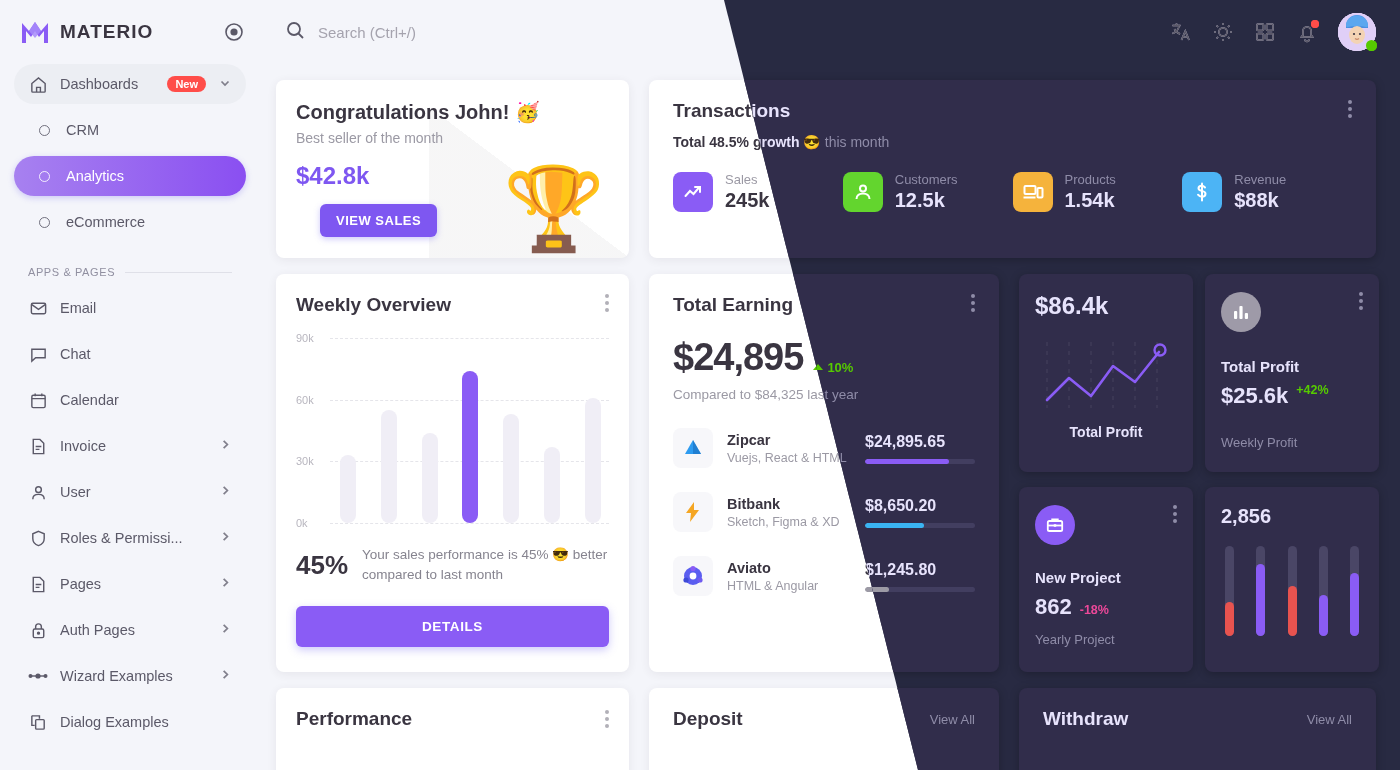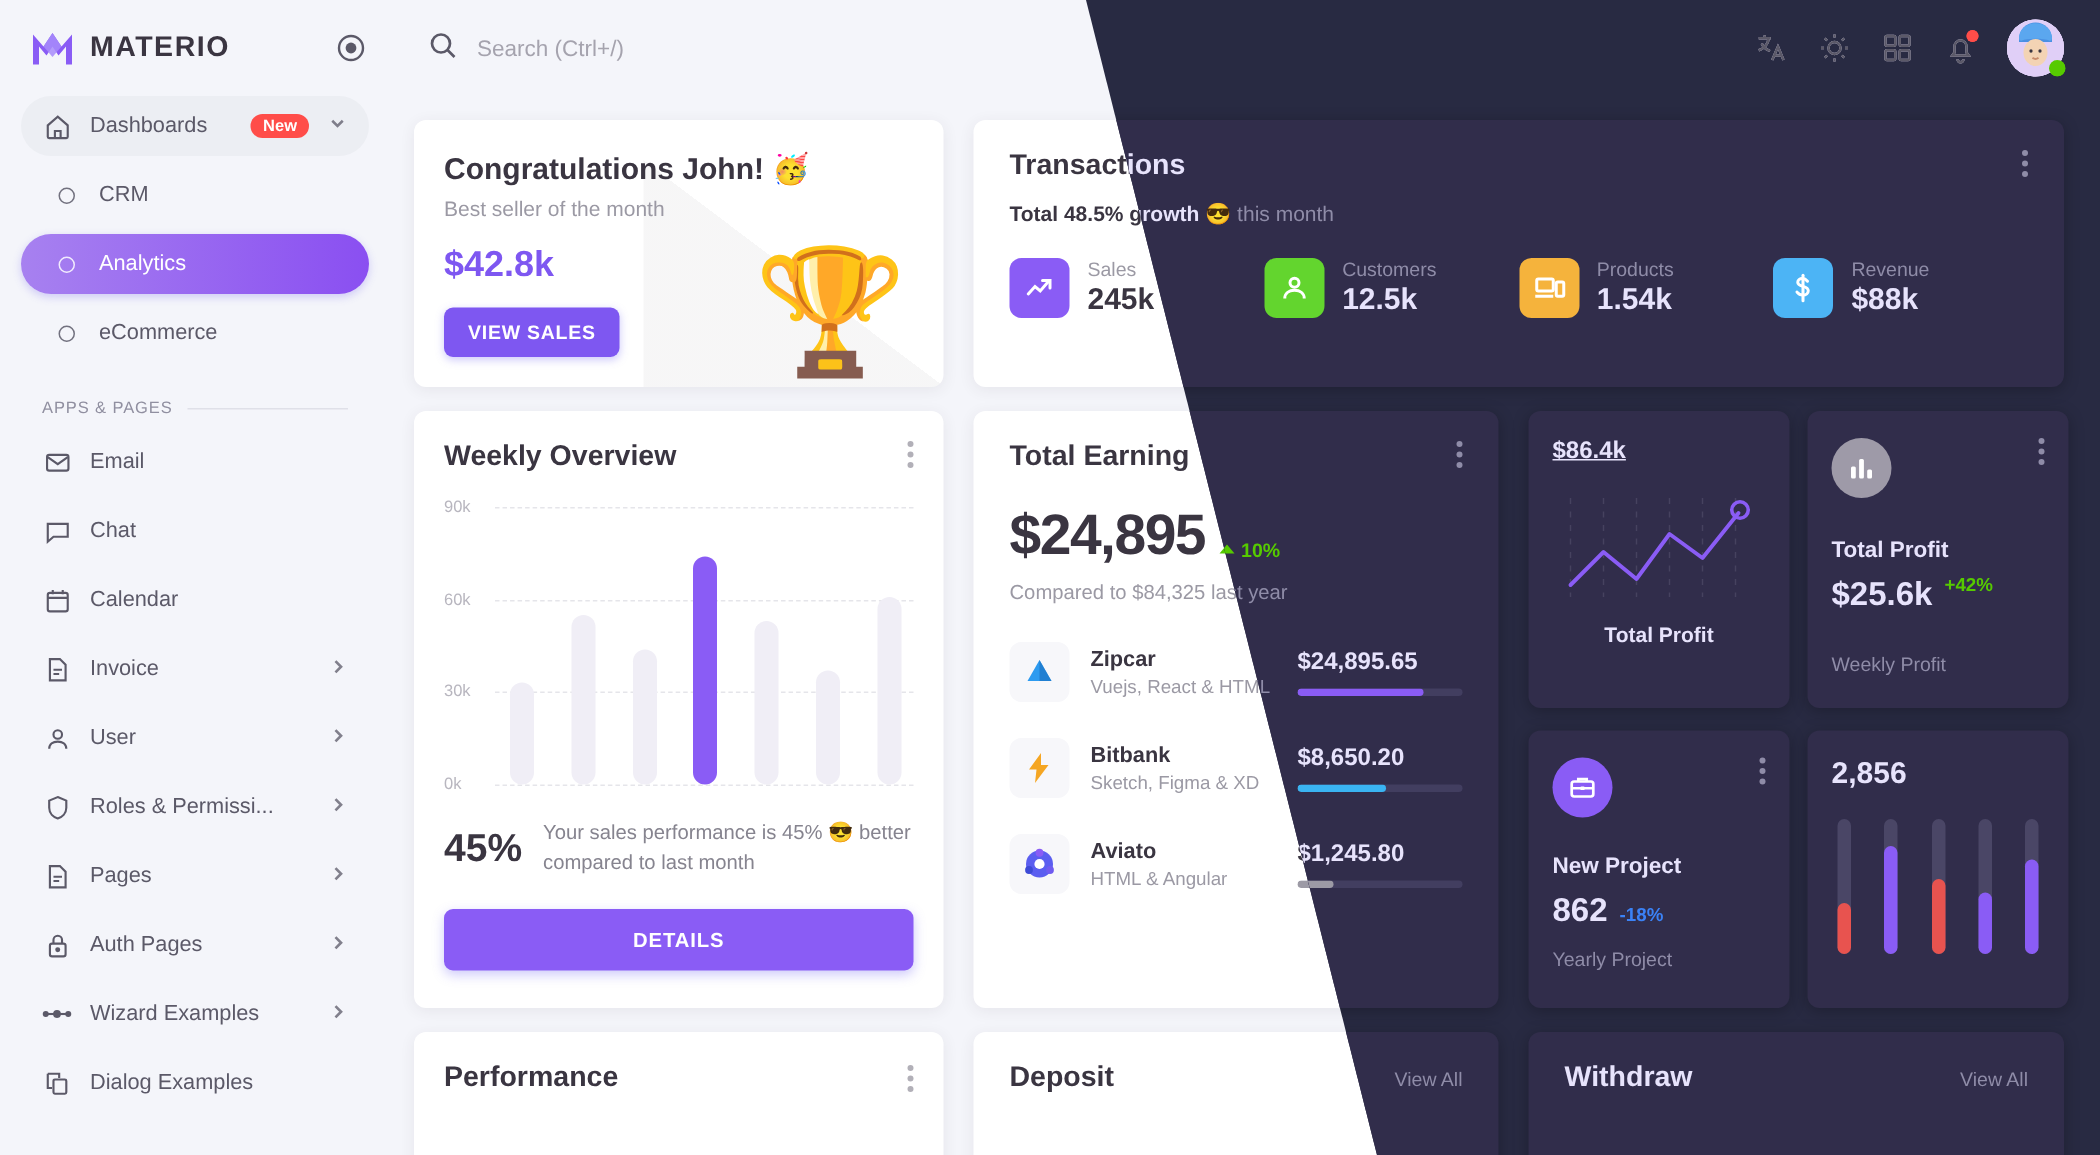--- a/index.html
+++ b/index.html
@@ -98,20 +98,21 @@
   }
   #congrats .inner { position: relative; padding: 20px; }
   .congrats-h { font-size: 20px; font-weight: bold; color: #3a3541; }
   .congrats-sub { font-size: 14px; color: #9b99a4; margin-top: 6px; }
   .congrats-amt { font-size: 24px; font-weight: bold; color: #7e57f1; margin-top: 16px; }
   .btn-primary {
     display: inline-block; margin-top: 14px;
     background: #7e57f1; color: #fff; font-size: 13px; font-weight: bold;
     letter-spacing: .5px; padding: 9px 16px; border-radius: 6px; cursor: pointer;
     box-shadow: 0 2px 6px rgba(115,103,240,.35);
+    margin-left: 24px;
   }
   .trophy { position: absolute; right: 24px; bottom: 8px; font-size: 82px; line-height: 1; }
 
   
   #transactions { position: absolute; left: 389px; top: 16px; right: 24px; height: 178px; padding: 20px 24px; }
   .tx-head { display: flex; align-items: flex-start; justify-content: space-between; }
   .tx-sub { font-size: 14px; color: #9b99a4; margin-top: 12px; }
   .tx-sub b { color: #3a3541; }
   .tx-stats { display: flex; gap: 0; margin-top: 22px; }
   .tx-stat { display: flex; align-items: center; gap: 12px; flex: 1; }
@@ -150,37 +151,37 @@
   .er-logo { width: 40px; height: 40px; border-radius: 8px; background: #f7f7fa; display:flex; align-items:center; justify-content:center; flex:none; }
   .er-name { font-size: 14.5px; font-weight: bold; color: #3a3541; }
   .er-tag { font-size: 12.5px; color: #9b99a4; margin-top: 3px; }
   .er-right { margin-left: auto; text-align: left; width: 110px; }
   .er-amount { font-size: 16px; font-weight: bold; color: #3a3541; }
   .er-track { height: 5px; border-radius: 3px; background: #ebebef; margin-top: 8px; overflow: hidden; }
   .er-fill { height: 100%; border-radius: 3px; }
 
   
   #totalprofit { position: absolute; left: 759px; top: 210px; width: 174px; height: 198px; padding: 18px 16px; }
-  .tp-amt { font-size: 16px; font-weight: bold; color: #3a3541; text-decoration: underline; }
+  .tp-amt { font-size: 24px; font-weight: bold; color: #3a3541; }
   .tp-label { text-align: center; font-size: 14px; font-weight: bold; color: #3a3541; margin-top: 8px; }
   #weeklyprofit { position: absolute; left: 945px; top: 210px; width: 174px; height: 198px; padding: 18px 16px; }
   .wp-top { display: flex; align-items: flex-start; justify-content: space-between; }
   .round-ico { width: 40px; height: 40px; border-radius: 50%; display:flex; align-items:center; justify-content:center; }
   .wp-title { font-size: 15px; font-weight: bold; color: #3a3541; margin-top: 26px; }
   .wp-row { display: flex; align-items: flex-start; gap: 8px; margin-top: 8px; }
   .wp-amt { font-size: 22px; font-weight: bold; color: #3a3541; }
   .wp-delta { font-size: 12.5px; font-weight: bold; color: #56ca00; }
   .wp-sub { font-size: 13px; color: #9b99a4; margin-top: 26px; }
 
   #newproject { position: absolute; left: 759px; top: 423px; width: 174px; height: 185px; padding: 18px 16px; }
   #visits { position: absolute; left: 945px; top: 423px; width: 174px; height: 185px; padding: 18px 16px; }
   .np-title { font-size: 15px; font-weight: bold; color: #3a3541; margin-top: 24px; }
   .np-row { display: flex; align-items: baseline; gap: 8px; margin-top: 8px; }
   .np-amt { font-size: 22px; font-weight: bold; color: #3a3541; }
-  .np-delta { font-size: 12.5px; font-weight: bold; color: #3b82f6; }
+  .np-delta { font-size: 12.5px; font-weight: bold; color: #ec4899; }
   .np-sub { font-size: 13px; color: #9b99a4; margin-top: 12px; }
   .vs-amt { font-size: 20px; font-weight: bold; color: #3a3541; }
   .vs-bars { display: flex; align-items: flex-start; justify-content: space-between; height: 90px; margin-top: 18px; padding: 0 4px; }
   .vs-col { width: 9px; height: 100%; border-radius: 6px; background: #eceef3; position: relative; }
   .vs-col span { position: absolute; left: 0; bottom: 0; width: 100%; border-radius: 6px; display: block; }
 
   
   #performance { position: absolute; left: 16px; top: 624px; width: 353px; height: 140px; padding: 20px; }
   #deposit { position: absolute; left: 389px; top: 624px; width: 350px; height: 140px; padding: 20px 24px; }
   #withdraw { position: absolute; left: 759px; top: 624px; right: 24px; height: 140px; padding: 20px 24px; }

